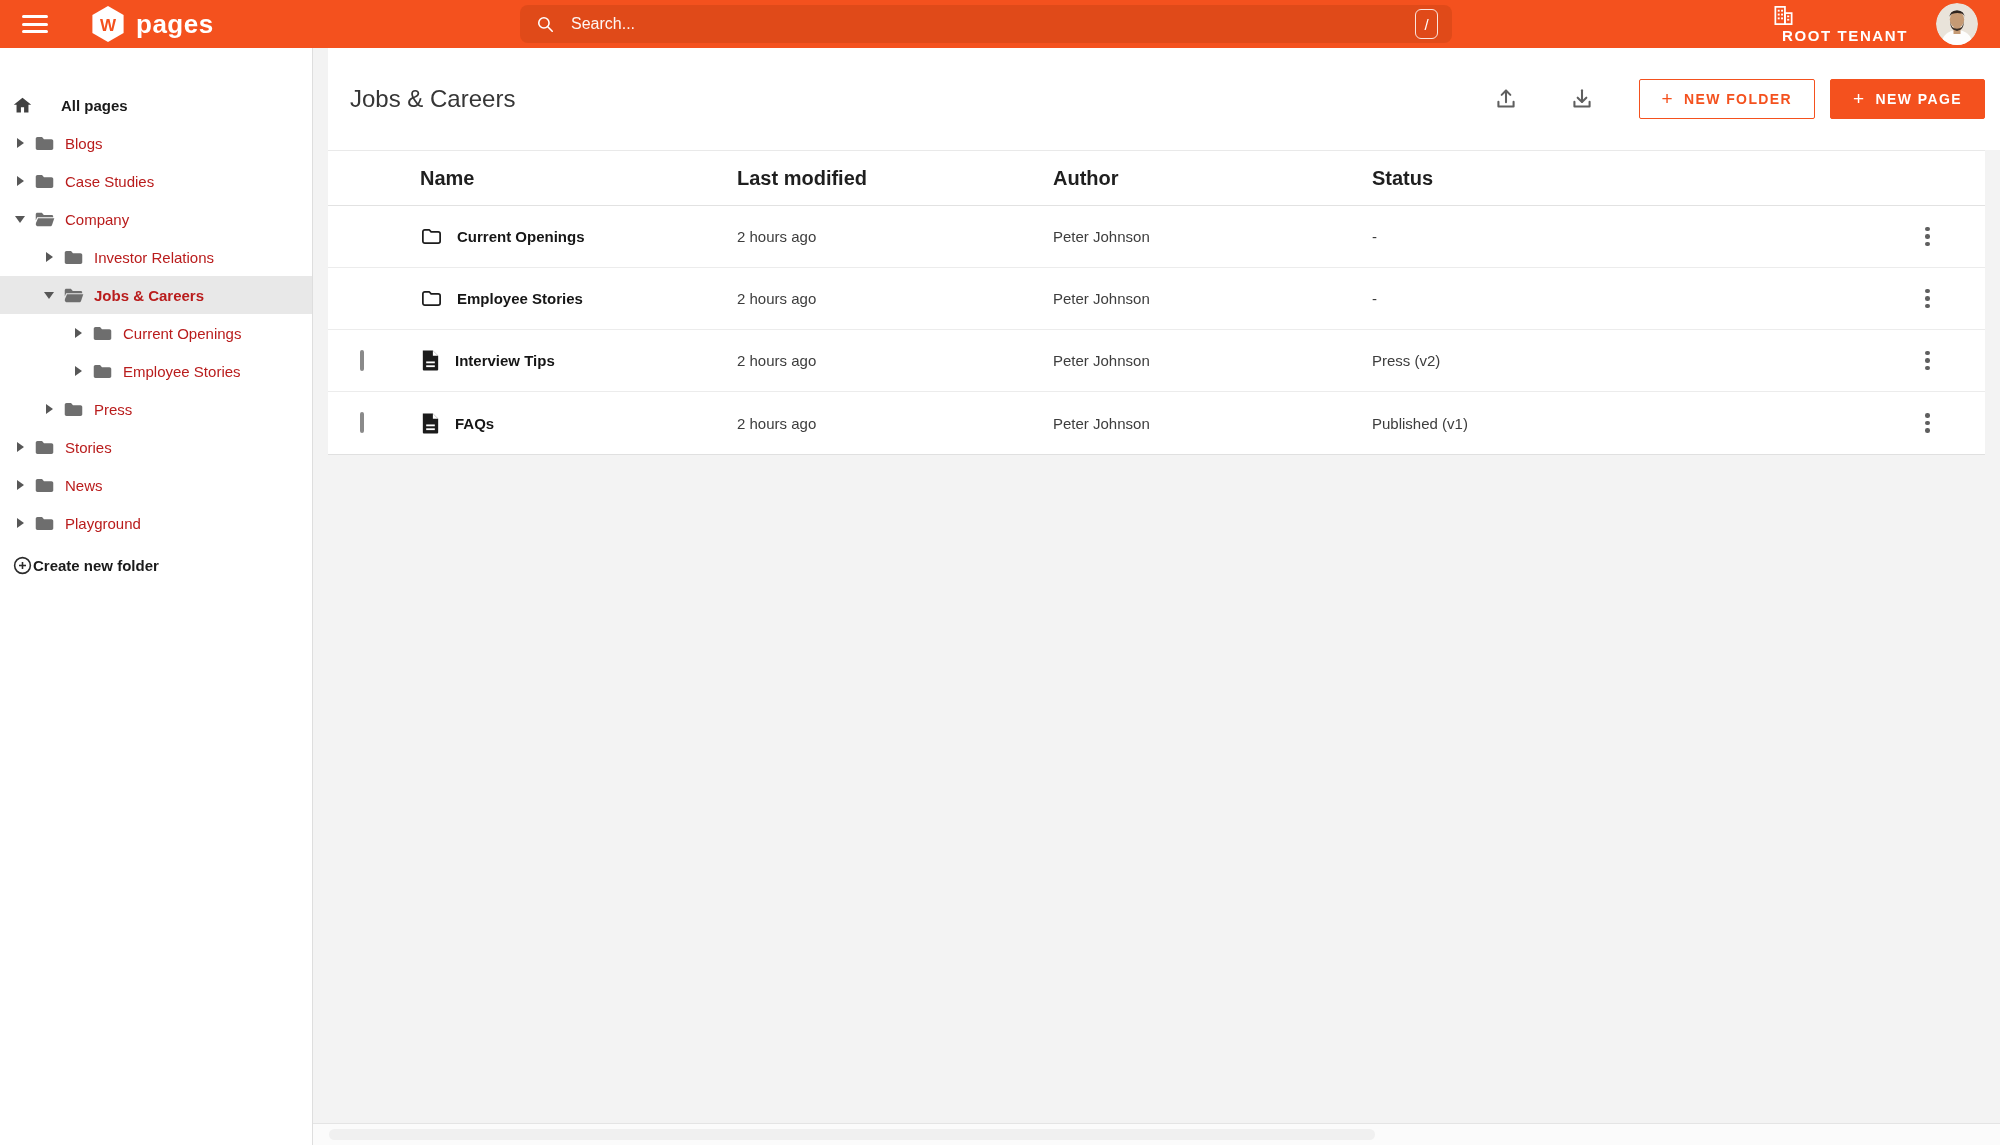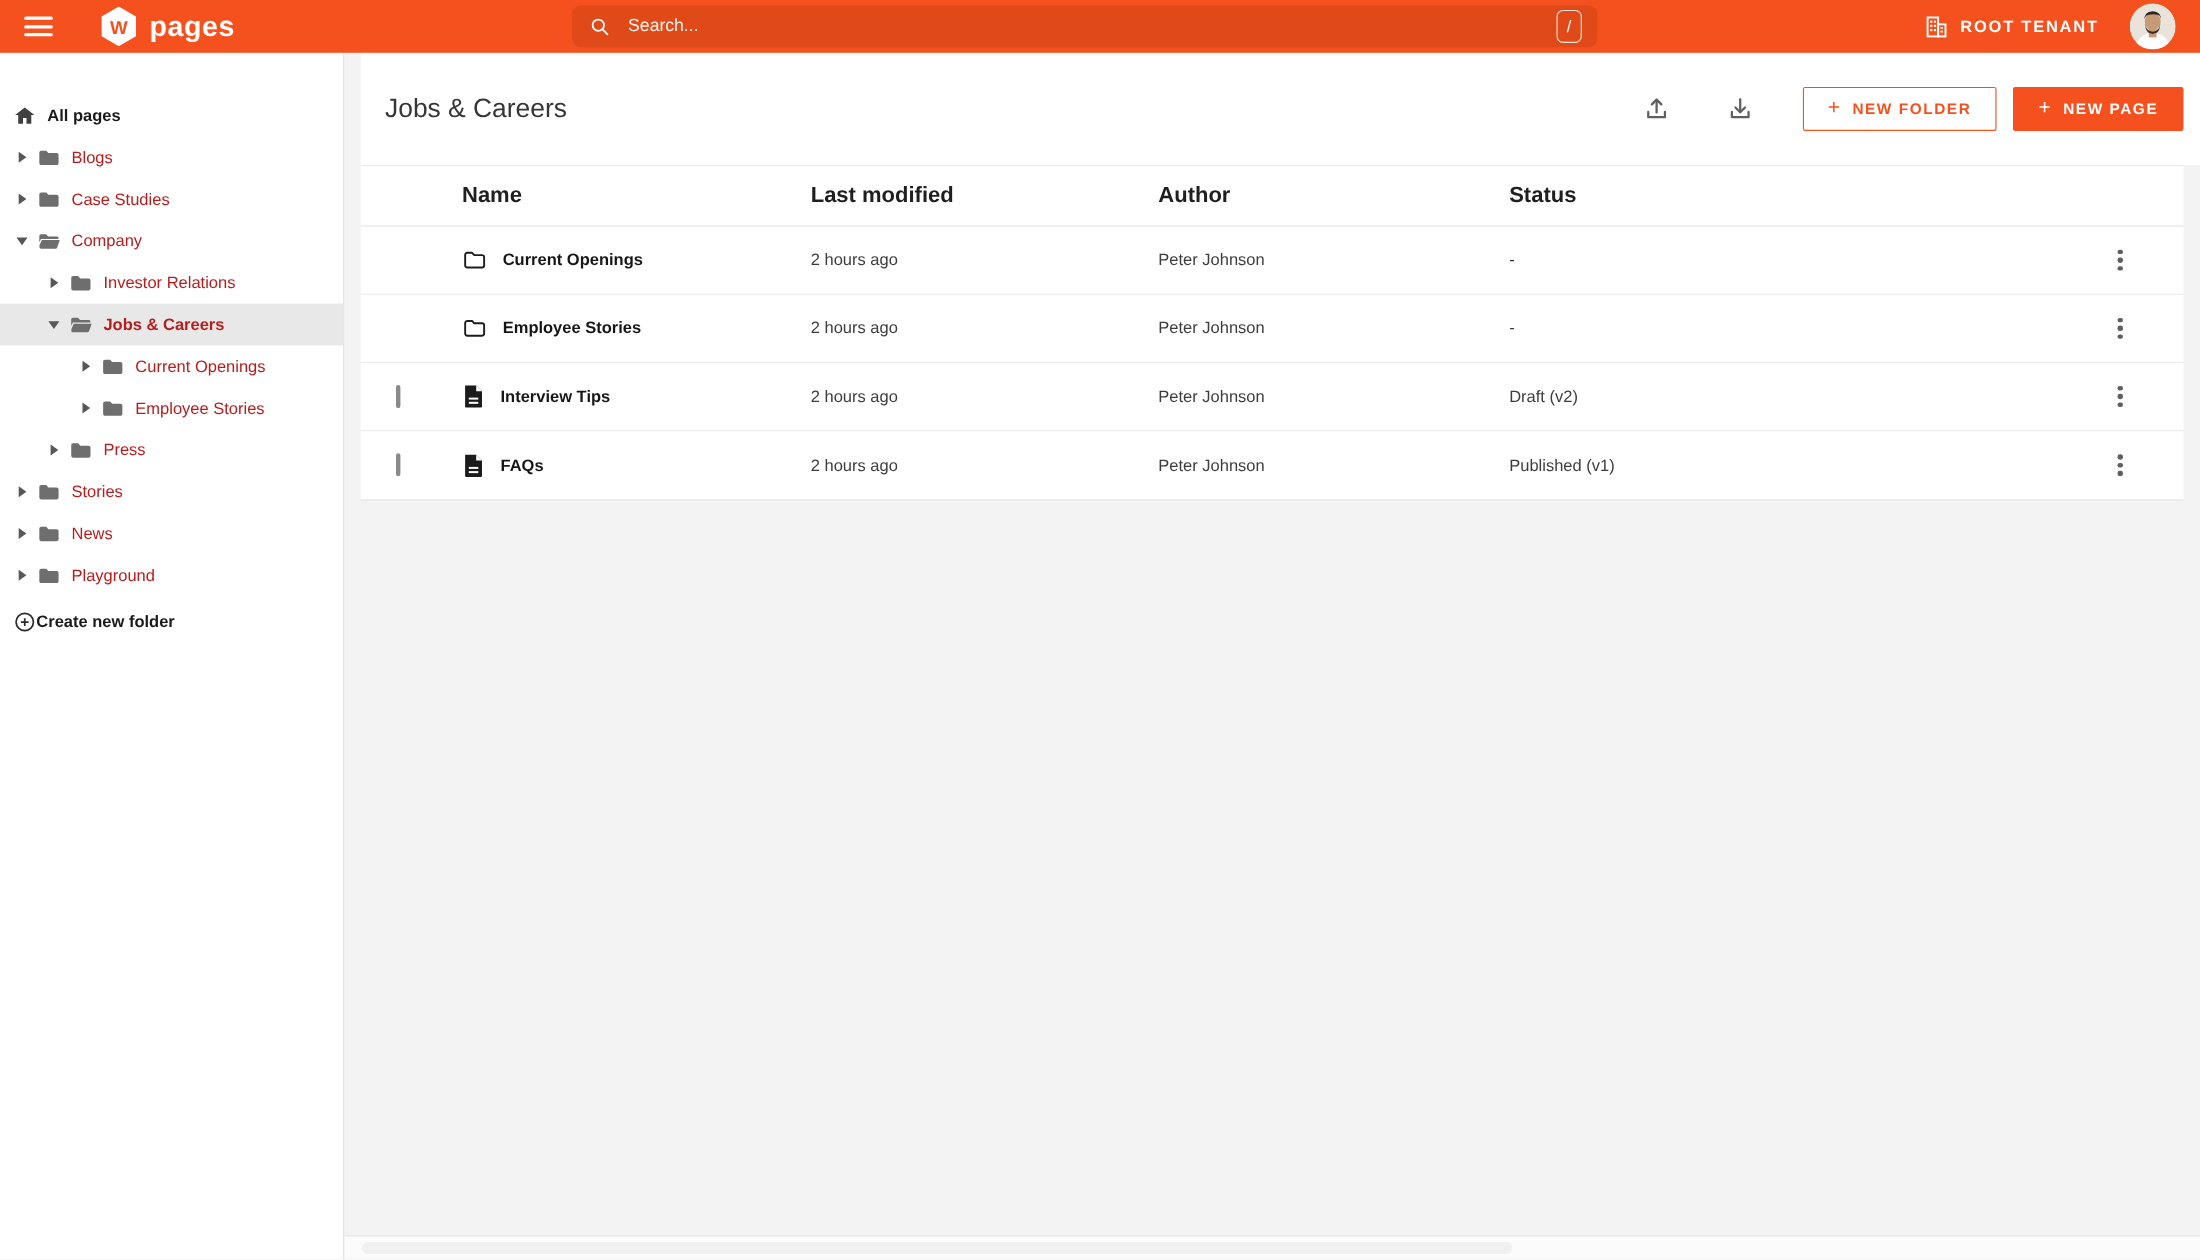--- a/index.html
+++ b/index.html
@@ -42,21 +42,21 @@
   .tenant-label { color: #fff; font-size: 15px; font-weight: 600; letter-spacing: 1.6px; margin-left: 10px; }
   .avatar { width: 42px; height: 42px; border-radius: 50%; overflow: hidden; margin-left: 28px; flex: none; cursor: pointer; }
 
   
   .sidebar {
     position: absolute; top: 48px; left: 0; width: 313px; bottom: 0;
     background: #fff; border-right: 1px solid #dedede;
     padding-top: 38px; z-index: 5;
   }
   .side-row { height: 38px; display: flex; align-items: center; font-size: 15px; cursor: pointer; }
-  .all-pages { padding-left: 12px; gap: 10px; font-weight: 700; color: #1a1a1a; }
+  .all-pages { padding-left: 12px; gap: 28px; font-weight: 700; color: #1a1a1a; }
   .tree-item { position: relative; color: #b91c1c; }
   .tree-item.selected { background: #e8e8e8; font-weight: 700; }
   .caret-box { width: 12px; display: flex; justify-content: center; margin-left: var(--indent, 14px); flex: none; }
   .caret { width: 0; height: 0; display: block; }
   .caret-right { border-left: 7px solid #575757; border-top: 5px solid transparent; border-bottom: 5px solid transparent; }
   .caret-down { border-top: 7px solid #575757; border-left: 5px solid transparent; border-right: 5px solid transparent; }
   .folder-ic { margin-left: 8px; flex: none; display: flex; }
   .folder-ic svg { display: none; }
   .folder-ic.closed svg.f-closed { display: block; }
   .folder-ic.open svg.f-open { display: block; }
@@ -131,21 +131,21 @@
   <div class="searchbar">
     <svg width="19" height="19" viewBox="0 0 24 24" fill="none">
       <circle cx="10" cy="10" r="6.5" stroke="#ffffff" stroke-width="2"></circle>
       <line x1="15.2" y1="15.2" x2="20.5" y2="20.5" stroke="#ffffff" stroke-width="2" stroke-linecap="round"></line>
     </svg>
     <input type="text" placeholder="Search..." style="">
     <div class="slash-badge">/</div>
   </div>
 
   <div class="tenant-area">
-    <div style="display:flex;align-items:center;cursor:pointer;">
+    <div style="display:flex;align-items:flex-start;cursor:pointer;flex-direction:column;">
       <svg width="23" height="23" viewBox="0 0 24 24">
         <rect x="3.5" y="3" width="10" height="18" fill="none" stroke="#ffffff" stroke-width="1.8"></rect>
         <rect x="13.5" y="9.5" width="7" height="11.5" fill="none" stroke="#ffffff" stroke-width="1.8"></rect>
         <rect x="6" y="6" width="2" height="2" fill="#ffffff"></rect>
           <rect x="9.5" y="6" width="2" height="2" fill="#ffffff"></rect>
         <rect x="6" y="10" width="2" height="2" fill="#ffffff"></rect>
           <rect x="9.5" y="10" width="2" height="2" fill="#ffffff"></rect>
         <rect x="6" y="14" width="2" height="2" fill="#ffffff"></rect>
           <rect x="9.5" y="14" width="2" height="2" fill="#ffffff"></rect>
         <rect x="15.8" y="12" width="2.2" height="1.8" fill="#ffffff"></rect>
@@ -415,21 +415,21 @@
           <path d="M2 1.5 H12.5 L18 7 V21.5 C18 22.1 17.6 22.5 17 22.5 H3 C2.4 22.5 2 22.1 2 21.5 Z" fill="#1b1b1b"></path>
           <path d="M12.5 1.5 L18 7 H12.5 Z" fill="#ffffff"></path>
           <rect x="5.5" y="13" width="9" height="1.9" fill="#ffffff"></rect>
           <rect x="5.5" y="17" width="9" height="1.9" fill="#ffffff"></rect>
         </svg>
       </span>
       <span class="row-name">Interview Tips</span>
     </div>
     <div class="txt-cell row-modified">2 hours ago</div>
     <div class="txt-cell row-author">Peter Johnson</div>
-    <div class="txt-cell row-status">Draft (v2)</div>
+    <div class="txt-cell row-status">Press (v2)</div>
     <div class="kebab-cell">
       <span class="kebab">
             <i></i>
             <i></i>
             <i></i>
           </span>
     </div>
   </div>
       <div class="tgrid trow">
     <div class="cell-check"><span class="checkbox-empty row-check"></span></div>

